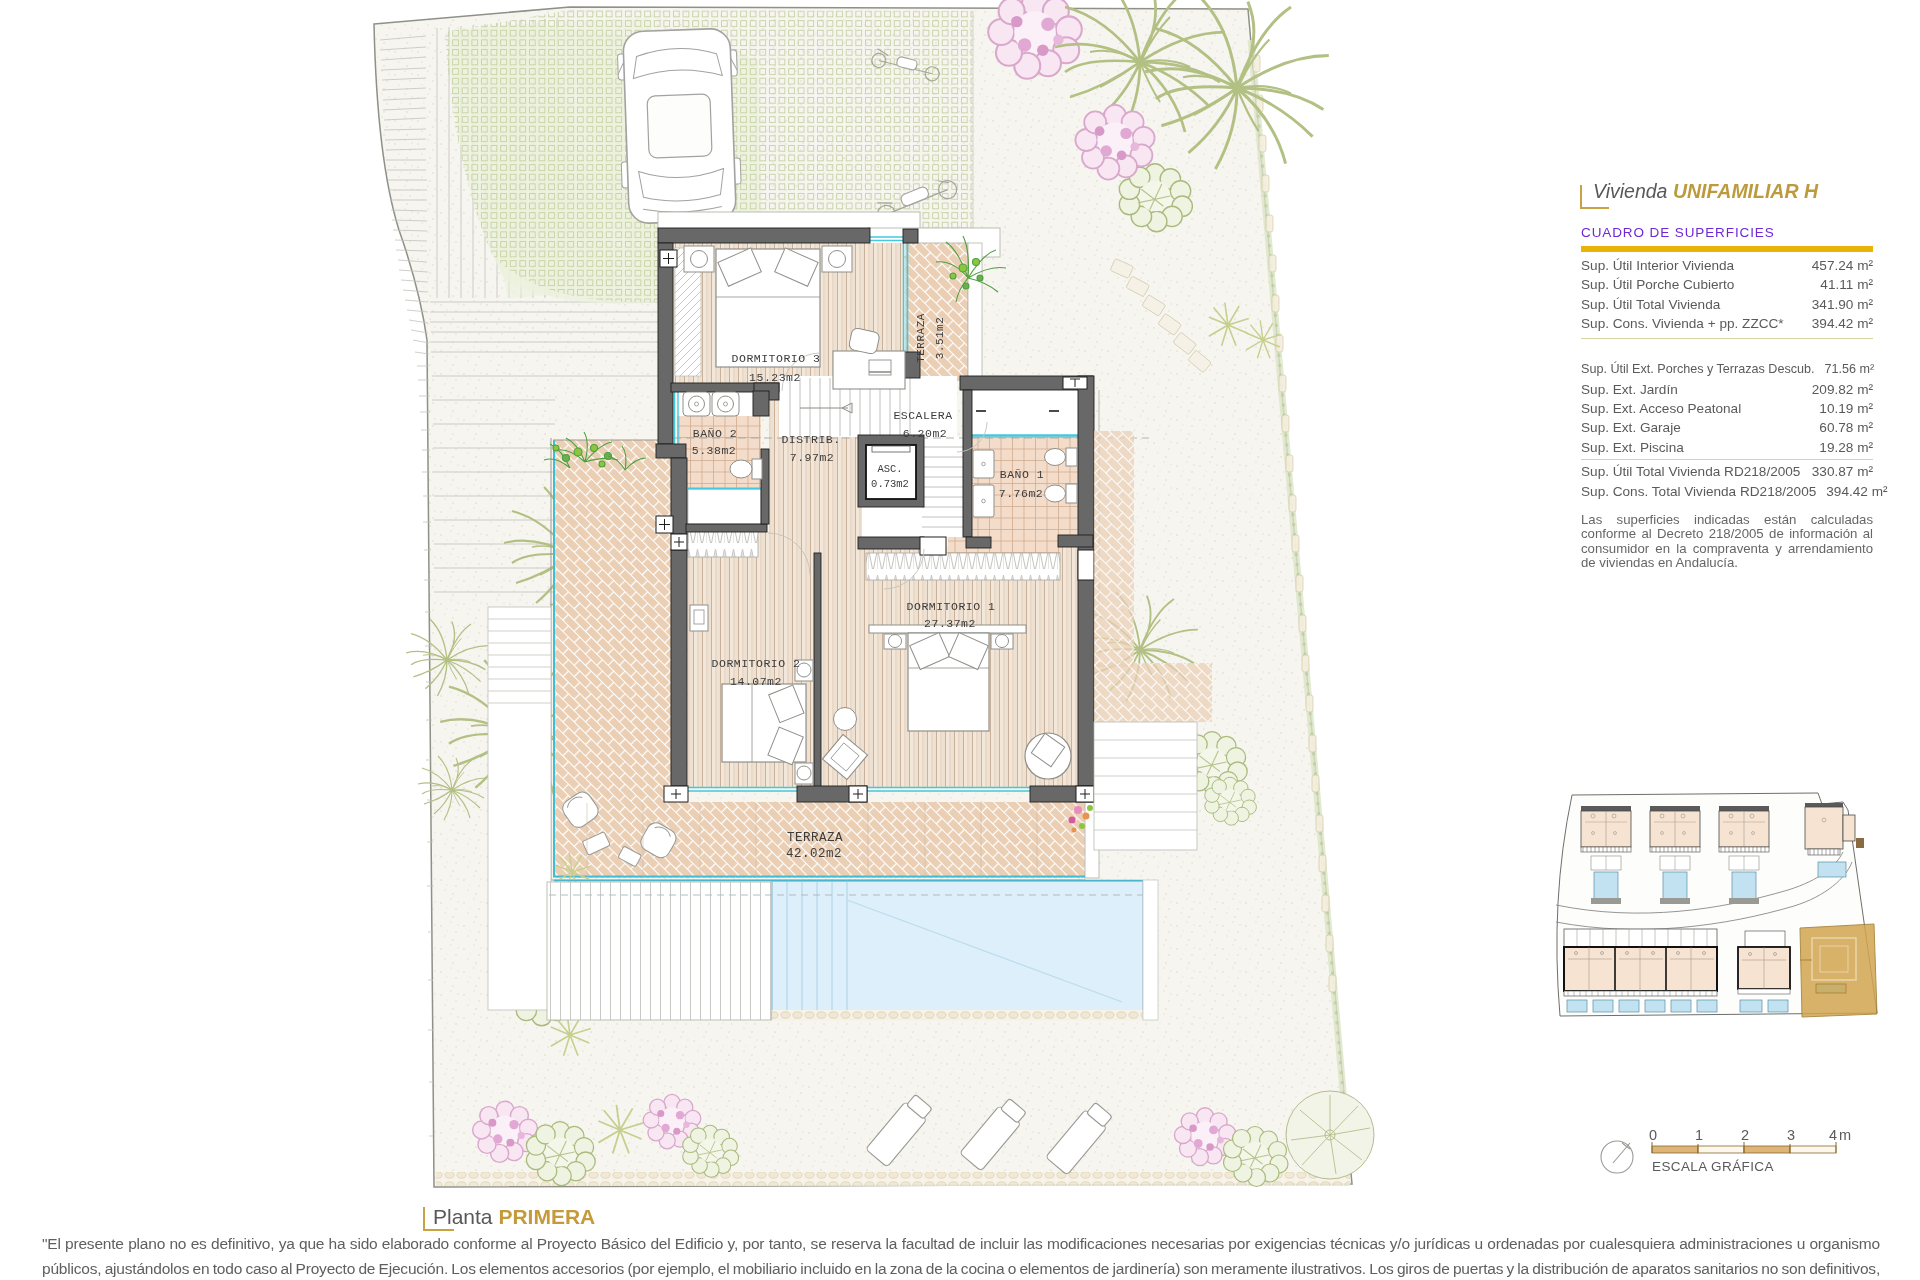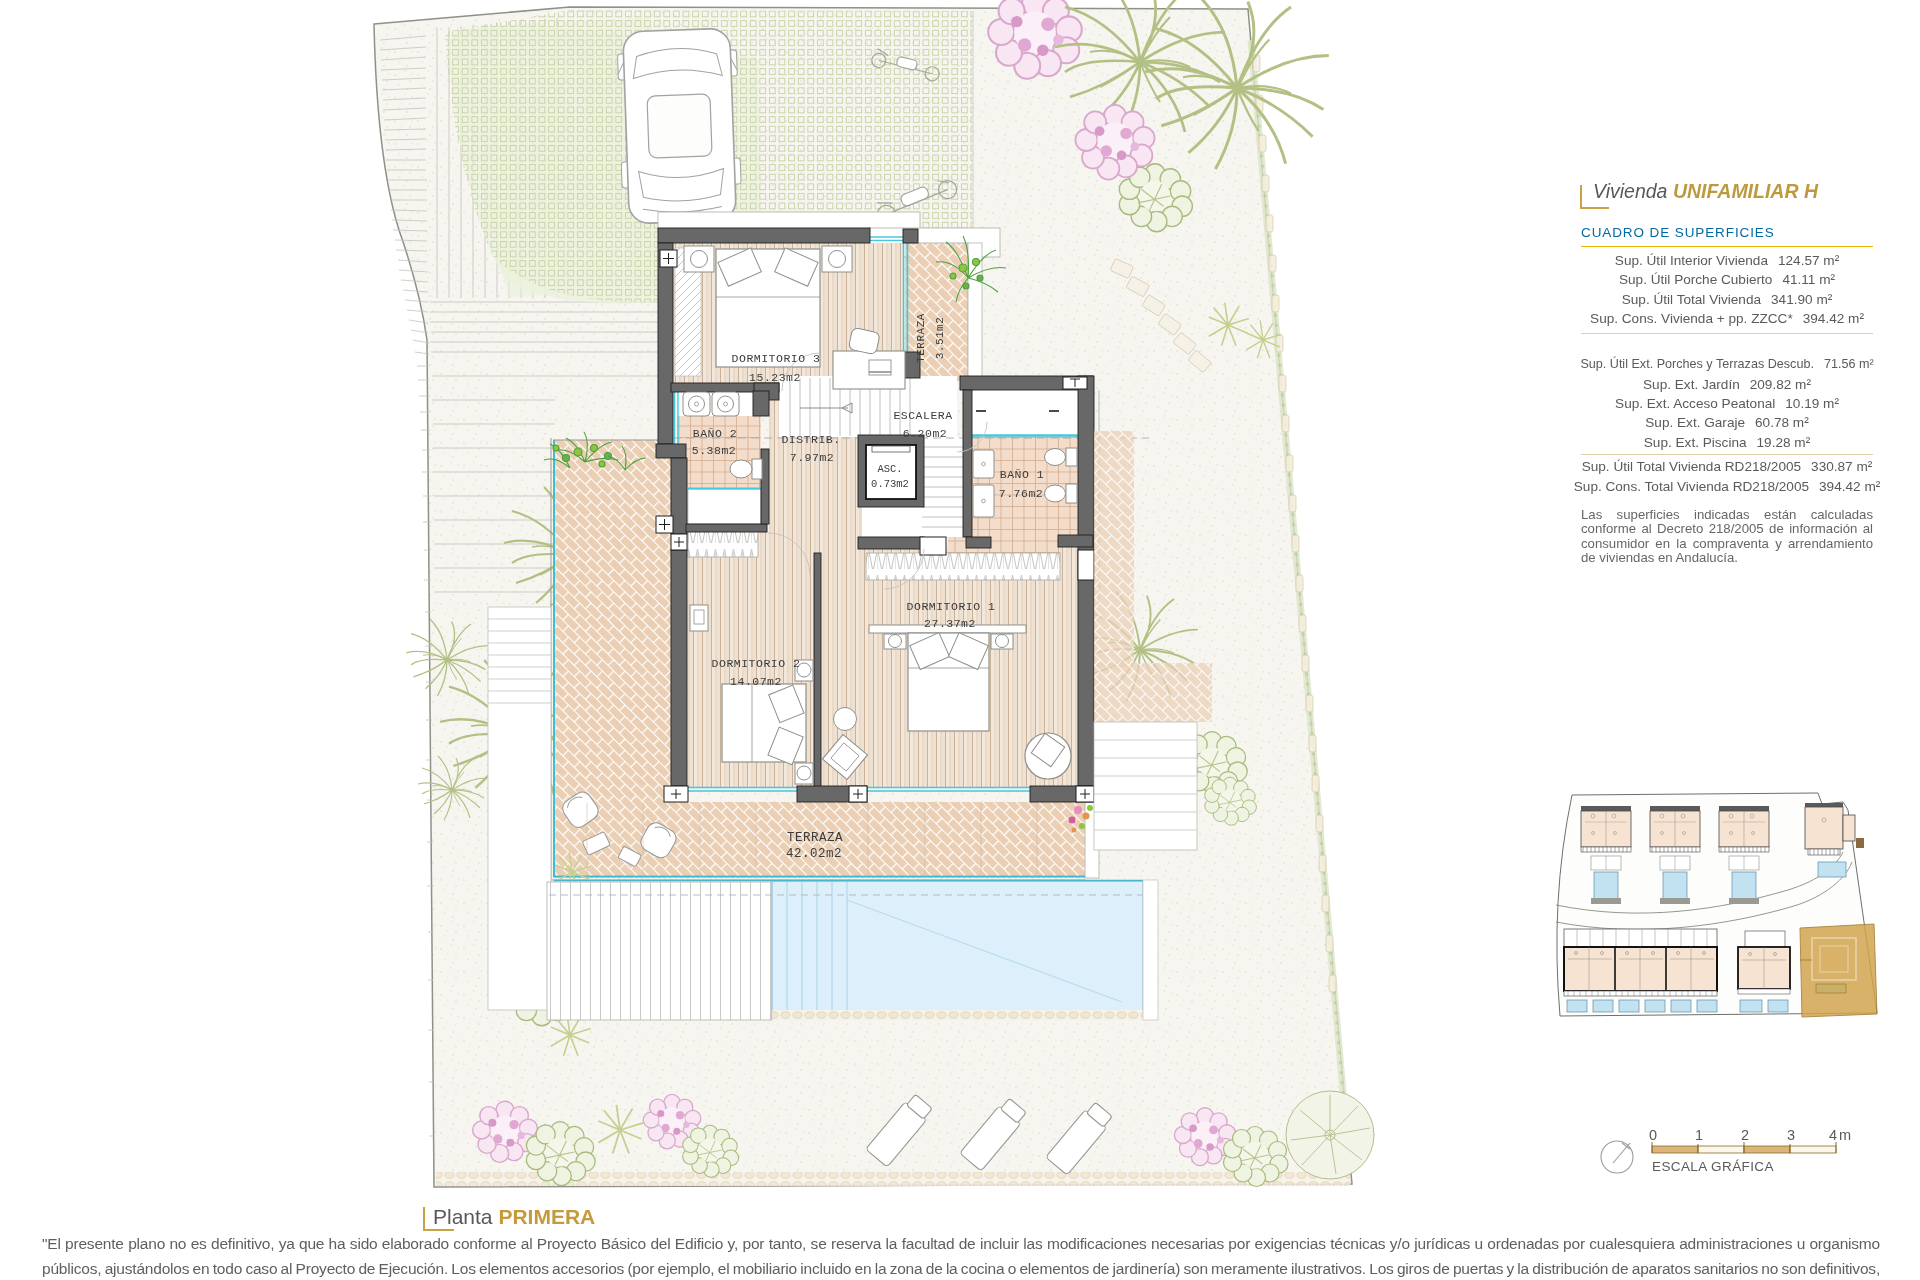--- a/index.html
+++ b/index.html
@@ -2,22 +2,22 @@
 <html><head>
 <meta charset="utf-8">
 <style>
 html,body{margin:0;padding:0;background:#ffffff;}
 #page{position:relative;width:1920px;height:1280px;overflow:hidden;background:#ffffff;font-family:"Liberation Sans",sans-serif;}
 #plansvg{position:absolute;left:0;top:0;}
 .mono{font-family:"Liberation Mono",monospace;fill:#3c3c3c;}
 .panel{position:absolute;left:1581px;top:180px;width:292px;color:#58585a;}
 .ptitle{font-size:19.5px;color:#58585a;}
 .ptitle b{color:#bd9a3e;}
-.cuadro{margin-top:22px;font-size:13.5px;letter-spacing:0.9px;color:#0369a1;border-bottom:1px solid #eab308;padding-bottom:6px;}
-.trow{display:flex;justify-content:center;column-gap:10px;font-size:13.6px;line-height:19.4px;color:#5a5a5c;white-space:nowrap;}
+.cuadro{margin-top:22px;font-size:13.5px;letter-spacing:0.9px;color:#6d28d9;border-bottom:6px solid #eab308;padding-bottom:6px;}
+.trow{display:flex;justify-content:space-between;column-gap:10px;font-size:13.6px;line-height:19.4px;color:#5a5a5c;white-space:nowrap;}
 .trow.b{font-weight:normal;}
 .tdiv{border-top:1px solid #d9d2a4;margin:4.5px 0 4.5px 0;}
 .note{font-size:13.2px;line-height:14.5px;text-align:justify;color:#666;margin-top:12px;}
 .planta{position:absolute;left:433px;top:1205px;font-size:21px;color:#58585a;}
 .planta b{color:#c49a3b;}
 .disc{position:absolute;left:42px;top:1232px;width:1838px;font-size:15.5px;line-height:24.5px;text-align:justify;color:#5f5f5f;letter-spacing:-0.2px;word-spacing:-1px;}
 </style>
 </head>
 <body>
 <div id="page">
@@ -893,21 +893,21 @@
 
 <div style="position:absolute;left:-1px;top:5px;width:27px;height:22px;border-left:2px solid #c8a243;border-bottom:2px solid #c8a243;"></div>
 
 <div class="ptitle" style="margin-left:12px;font-style:italic;">Vivienda <b>UNIFAMILIAR H</b></div>
 
 <div class="cuadro">CUADRO DE SUPERFICIES</div>
 <div style="height:4px"></div>
 
 <div class="trow">
         <span>Sup. Útil Interior Vivienda</span>
-        <span>124.57 m²</span>
+        <span>457.24 m²</span>
       </div>
 <div class="trow">
         <span>Sup. Útil Porche Cubierto</span>
         <span>41.11 m²</span>
       </div>
 <div class="trow b">
         <span>Sup. Útil Total Vivienda</span>
         <span>341.90 m²</span>
       </div>
 <div class="trow b">

